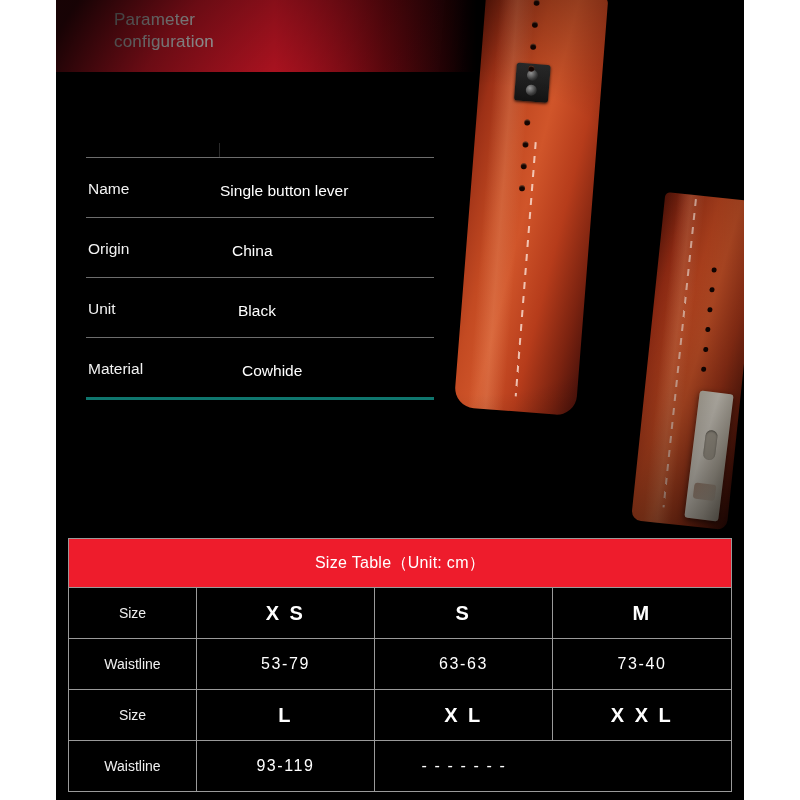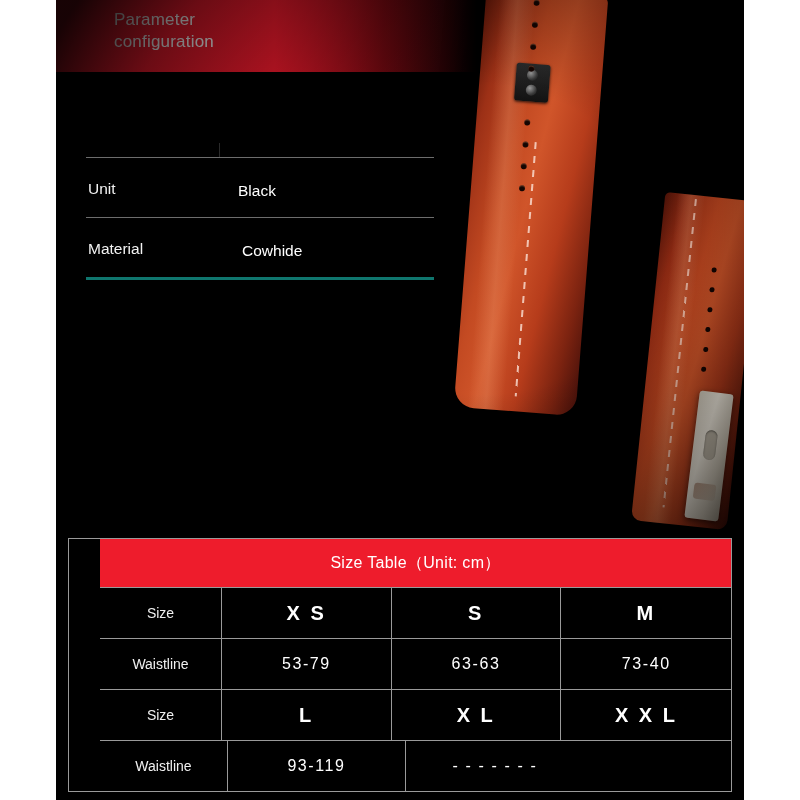--- a/index.html
+++ b/index.html
@@ -242,21 +242,20 @@
 
   
   .size-table {
     position: absolute;
     left: 68px;
     top: 538px;
     width: 664px;
     border: 1px solid #9a9a9a;
     box-sizing: border-box;
     background: #000000;
-    padding-left: 31px;
   }
   .size-table-head {
     height: 48px;
     background: #ee1c2c;
     display: flex;
     align-items: center;
     justify-content: center;
     border-bottom: 1px solid #9a9a9a;
   }
   .size-table-head span {
@@ -348,20 +347,28 @@
 
     <div class="lever">
       <div class="slot"></div>
       <div class="sig"></div>
     </div>
 
     <div class="vignette"></div>
 
     <div class="faint-tick"></div>
     <div class="spec-list">
+      <div class="spec-row r0">
+        <div class="spec-key">Name</div>
+        <div class="spec-val">Single button lever</div>
+      </div>
+      <div class="spec-row r1">
+        <div class="spec-key">Origin</div>
+        <div class="spec-val">China</div>
+      </div>
       <div class="spec-row r2">
         <div class="spec-key">Unit</div>
         <div class="spec-val">Black</div>
       </div>
       <div class="spec-row r3">
         <div class="spec-key">Material</div>
         <div class="spec-val">Cowhide</div>
       </div>
     </div>
 

